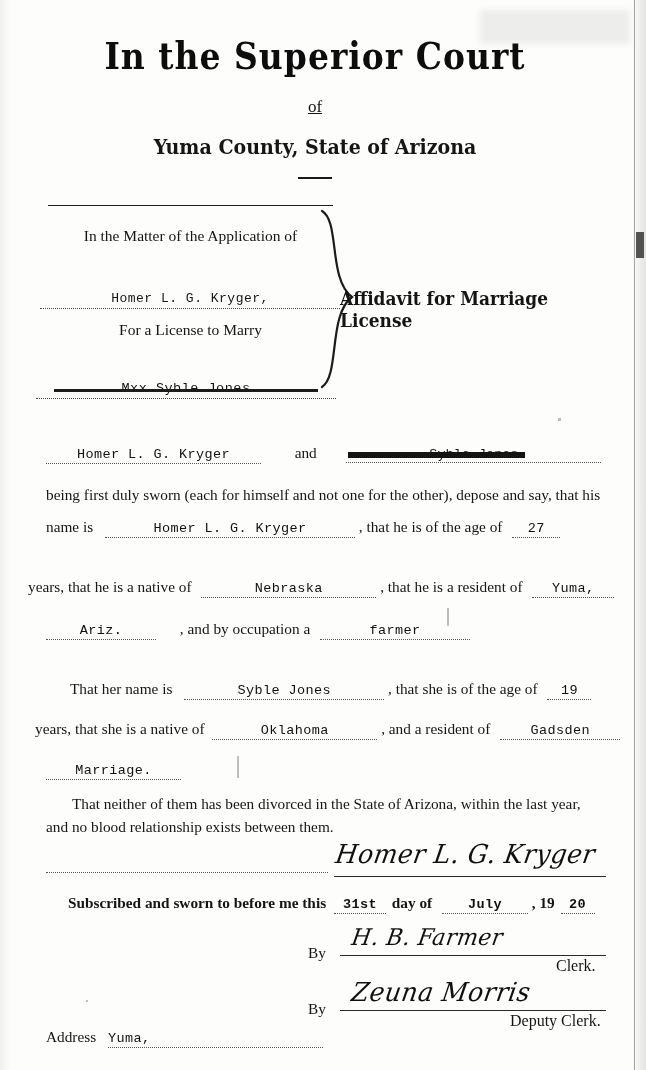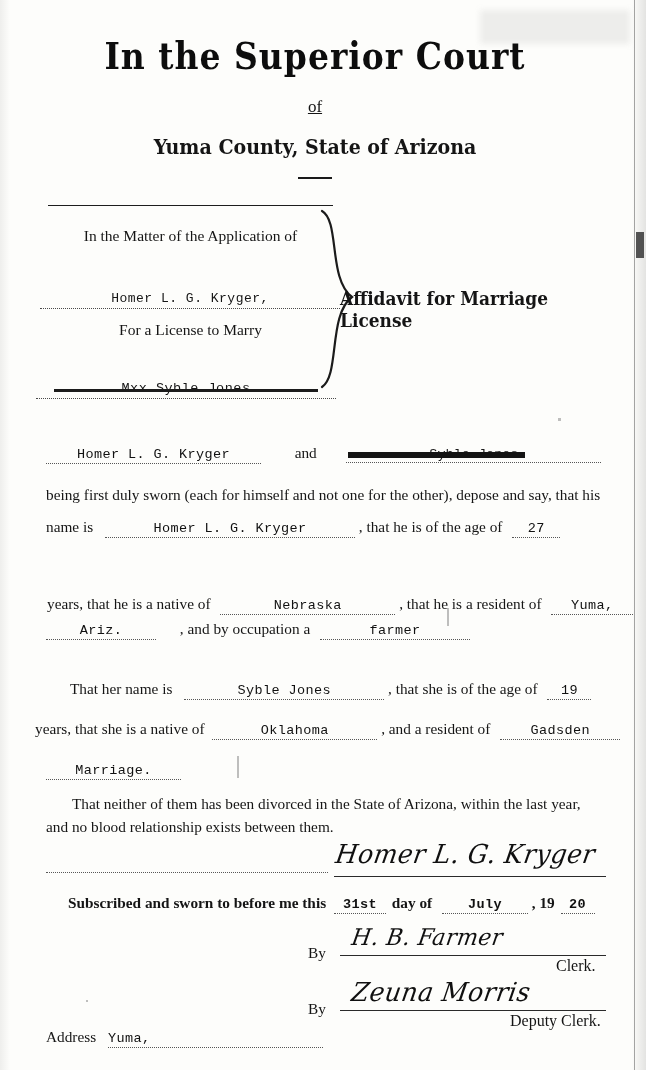--- a/index.html
+++ b/index.html
@@ -306,21 +306,21 @@
 
       <div class="para" style="left:46px; top:484px; width:560px;">being first duly sworn (each for himself and not one for the other), depose and say, that his</div>
 
       <div class="frow" style="left:46px; top:518px;">
         <span>name is</span>
         <span class="fill dark" style="width:250px; margin-left:8px;">Homer L. G. Kryger</span>
         <span>, that he is of the age of</span>
         <span class="fill dark" style="width:48px; margin-left:6px;">27</span>
       </div>
 
-      <div class="frow" style="left:47px; top:578px;margin-top:17px;">
+      <div class="frow" style="left:28px; top:578px;">
         <span>years, that he is a native of</span>
         <span class="fill dark" style="width:175px; margin-left:6px;">Nebraska</span>
         <span>, that he is a resident of</span>
         <span class="fill dark" style="width:82px; margin-left:6px;">Yuma,</span>
       </div>
 
       <div class="frow" style="left:46px; top:620px;">
         <span class="fill dark" style="width:110px;">Ariz.</span>
         <span style="margin-left:20px;">, and by occupation a</span>
         <span class="fill dark" style="width:150px; margin-left:6px;">farmer</span>

